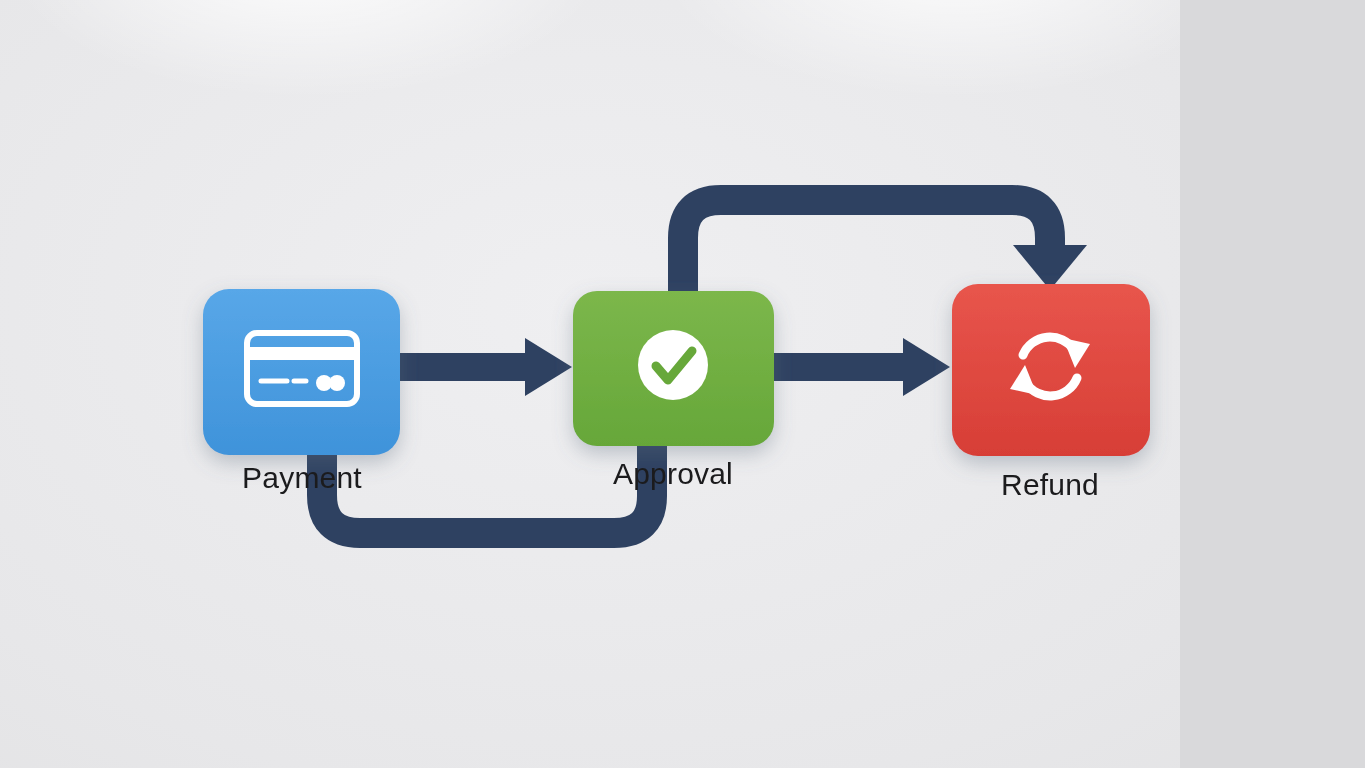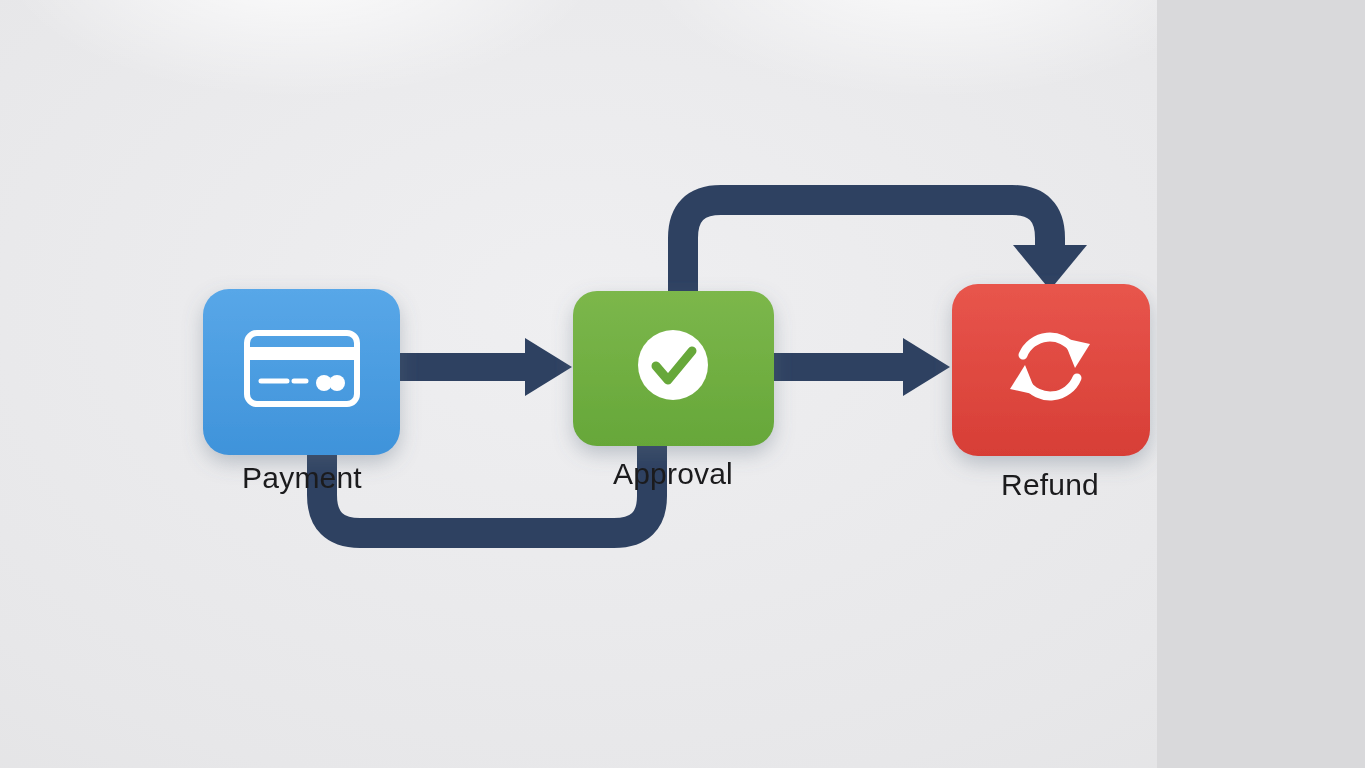--- a/index.html
+++ b/index.html
@@ -10,20 +10,21 @@
   }
   .canvas {
     position: relative;
     width: 1157px;
     height: 768px;
     overflow: hidden;
     background:
       radial-gradient(ellipse 420px 200px at 26% -6%, rgba(255,255,255,0.95), rgba(255,255,255,0) 72%),
       radial-gradient(ellipse 420px 200px at 81% -6%, rgba(255,255,255,0.9), rgba(255,255,255,0) 72%),
       radial-gradient(ellipse 1400px 900px at 50% 40%, #efeff1 0%, #e7e7e9 55%, #dededf 100%);
+    padding-left: 23px;
   }
   svg.diagram {
     position: absolute;
     left: 0;
     top: 0;
   }
   text.node-label {
     font-family: "Liberation Sans", sans-serif;
     font-size: 30px;
     font-weight: 500;

